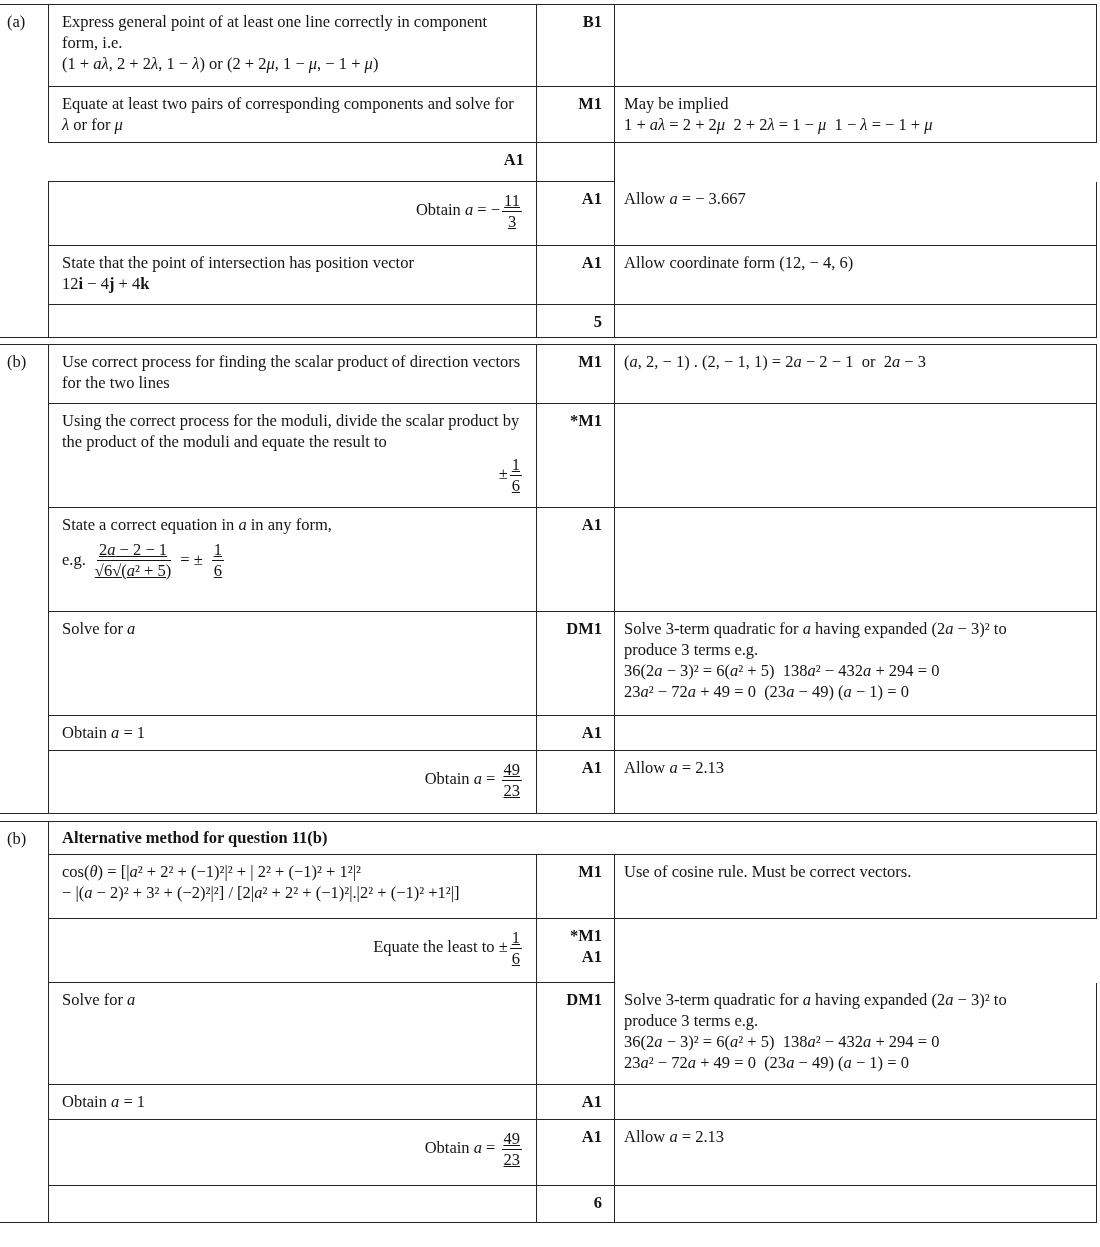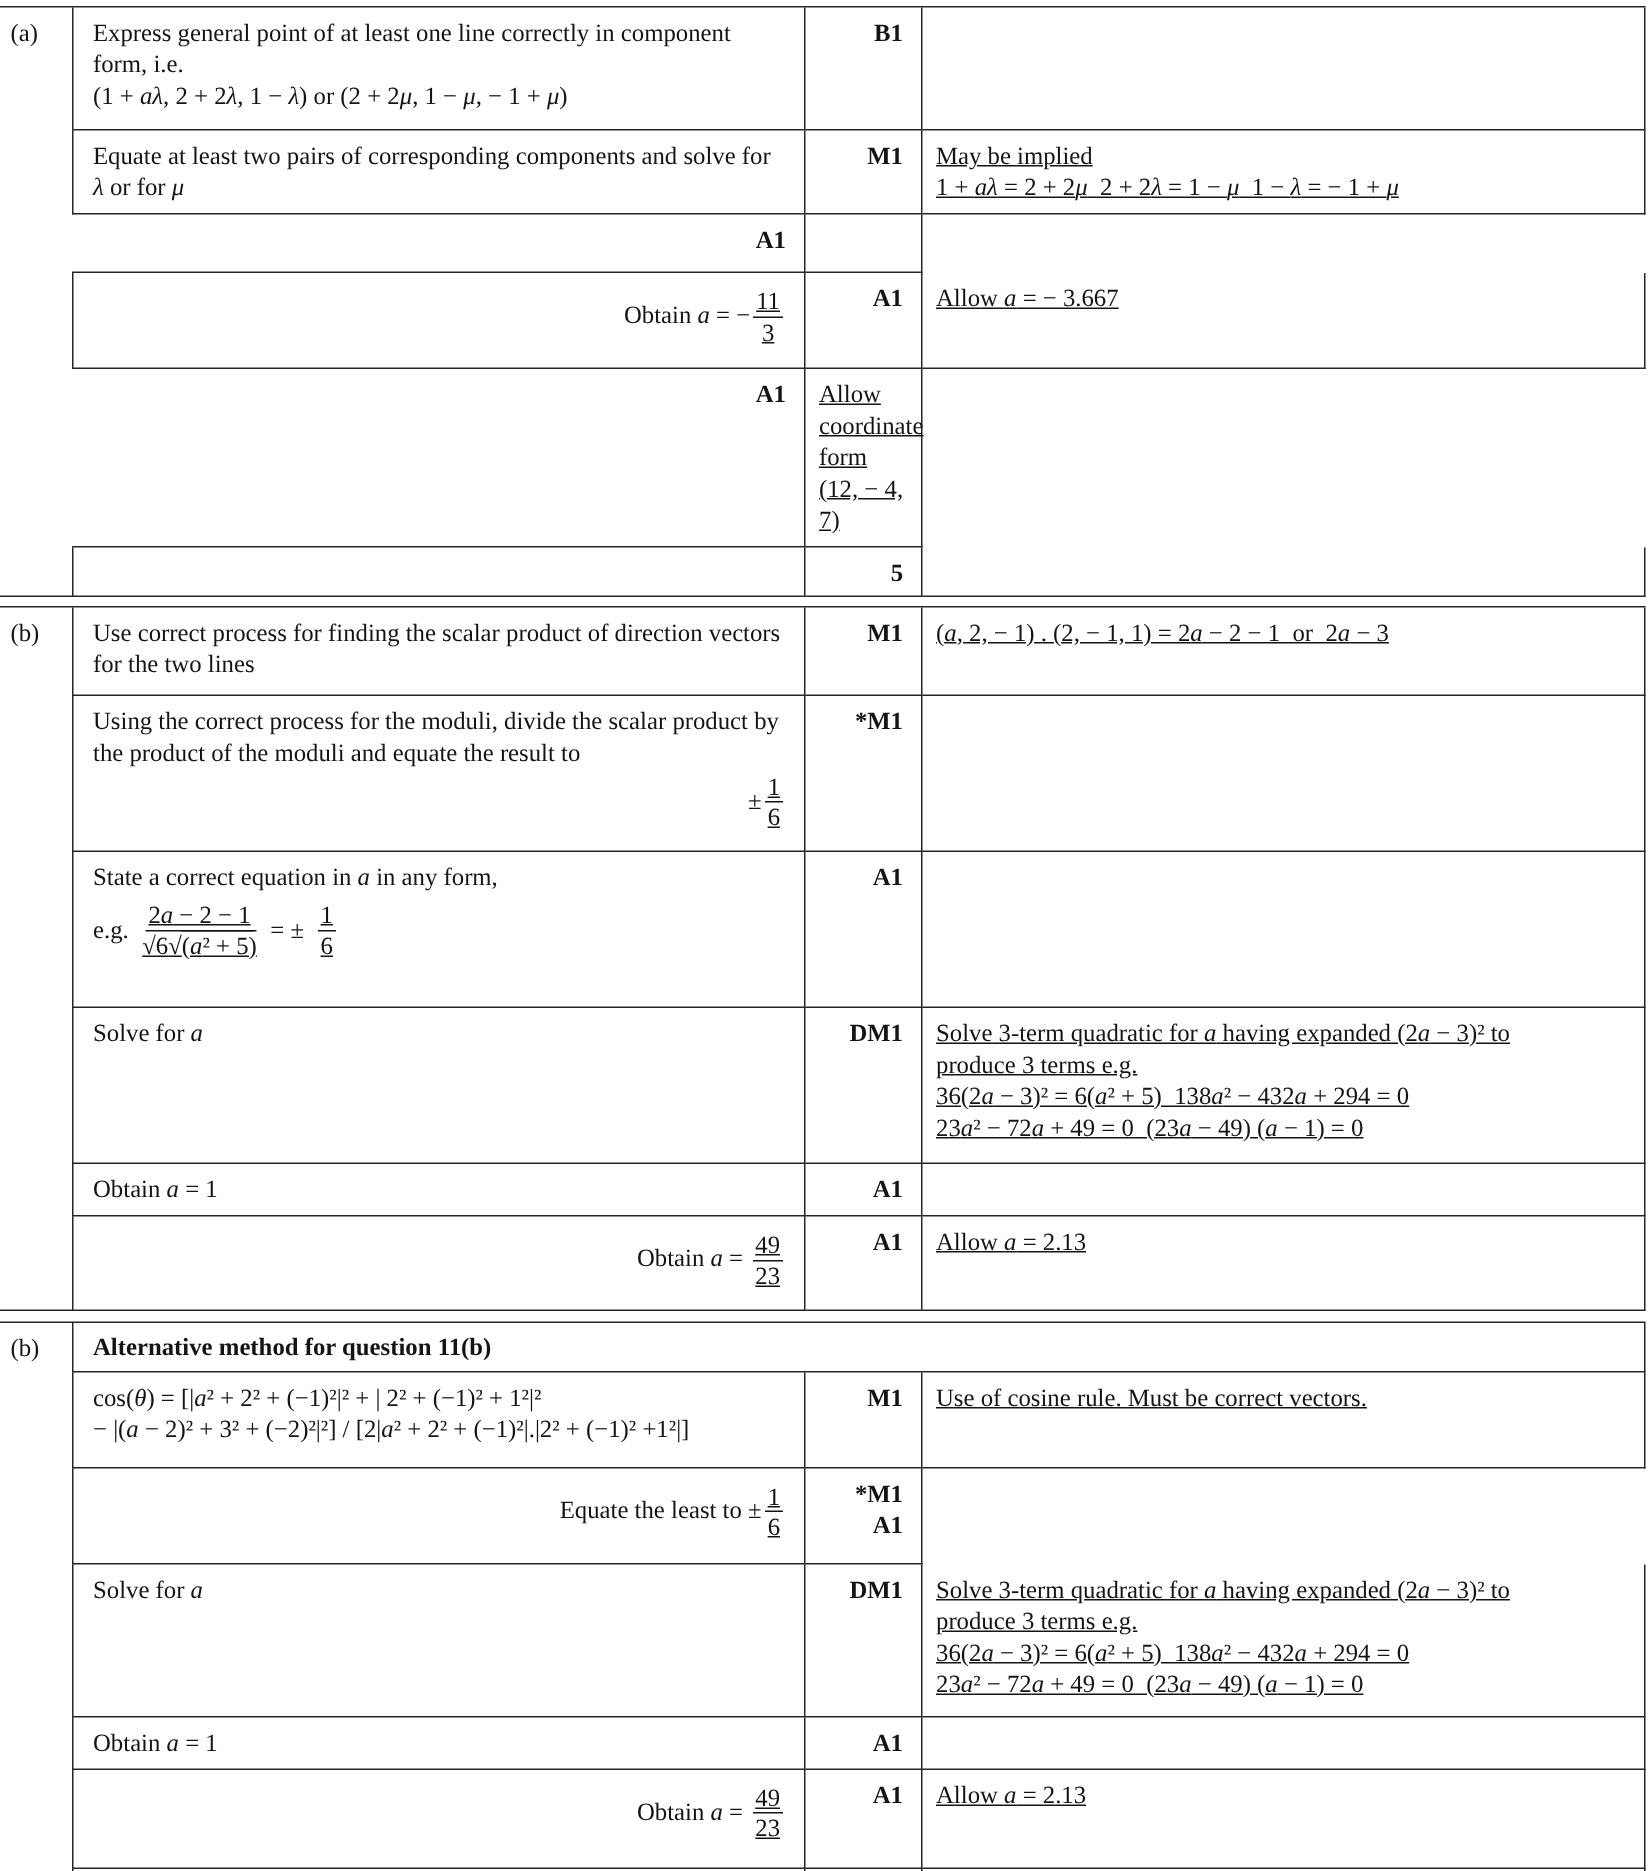--- a/index.html
+++ b/index.html
@@ -10,21 +10,21 @@
     font-size:16.5px;
     line-height:1.27;
     color:#141414;
   }
   .sec{border-top:1.6px solid #262626;width:1097px;}
   .row{display:grid;grid-template-columns:48px 489px 78px auto;}
   .row-merge{display:grid;grid-template-columns:48px auto;}
   .c-part{padding:7px 2px 2px 7px;}
   .c-desc{border-left:1.6px solid #262626;border-right:1.6px solid #262626;border-bottom:1.6px solid #262626;padding:7px 12px 6px 13px;}
   .c-mark{border-right:1.6px solid #262626;border-bottom:1.6px solid #262626;padding:7px 12px 4px 2px;text-align:right;font-weight:700;}
-  .c-comm{border-right:1.6px solid #262626;border-bottom:1.6px solid #262626;padding:7px 9px 6px 9px;text-decoration:underline;}
+  .c-comm{border-right:1.6px solid #262626;border-bottom:1.6px solid #262626;padding:7px 9px 6px 9px;}
   .rowend .c-part{border-bottom:1.6px solid #262626;}
   .hdr{border-left:1.6px solid #262626;border-right:1.6px solid #262626;border-bottom:1.6px solid #262626;padding:6px 10px 5px 13px;font-weight:700;}
   .gap{height:6px;}
   .gap2{height:7px;}
   .frac{display:inline-flex;flex-direction:column;align-items:center;vertical-align:middle;line-height:1.08;margin:1px 2px;text-decoration:underline;}
   .frac .num{border-bottom:1.4px solid #141414;padding:0 2px 1px 2px;}
   .frac .den{padding-top:1px;}
   .rad{border-top:1.4px solid #141414;text-align:center;}
   .eq{display:flex;align-items:center;gap:7px;margin-top:4px;}
   .dline{margin-top:2px;text-align:right;}
@@ -73,23 +73,27 @@
             </span></div>
       </div>
       <div class="c-mark"><span>A1</span></div>
       <div class="c-comm">
         <div>Allow <i>a</i> = − 3.667</div>
       </div>
     </div>
 
     <div class="row" style="min-height:59px">
       <div class="c-part"></div>
-      <div class="c-mark"><span>A1</span></div>
-      <div class="c-comm">
-        <div>Allow coordinate form (12, − 4, 7)</div>
+      <div class="c-desc">
+        <div>State that the point of intersection has position vector</div>
+        <div>12<b>i</b> − 4<b>j</b> + 4<b>k</b></div>
+      </div>
+      <div class="c-mark"><span>A1</span></div>
+      <div class="c-comm">
+        <div>Allow coordinate form (12, − 4, 6)</div>
       </div>
     </div>
 
     <div class="row rowend" style="min-height:33px">
       <div class="c-part"></div>
       <div class="c-desc"></div>
       <div class="c-mark"><span>5</span></div>
       <div class="c-comm"></div>
     </div>
   </section>

